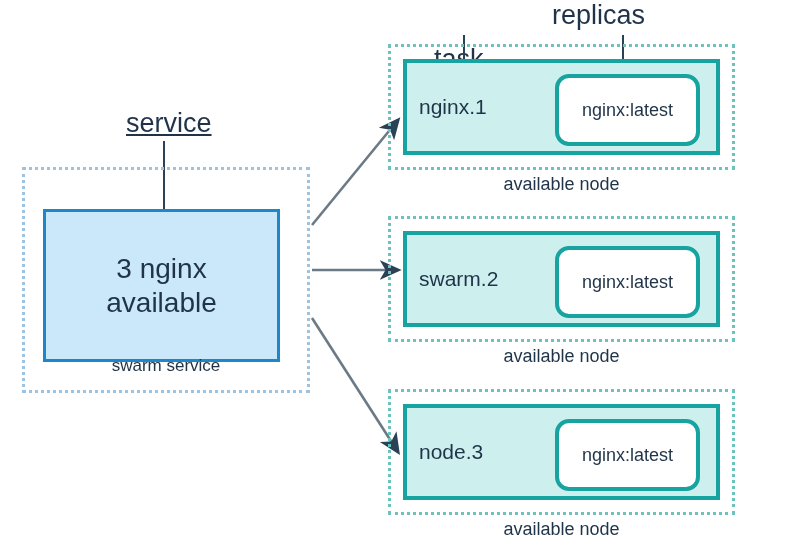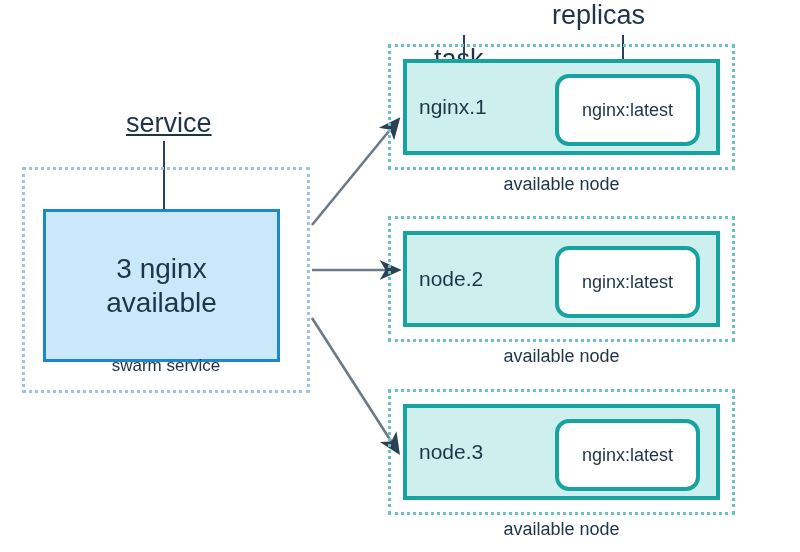--- a/index.html
+++ b/index.html
@@ -171,21 +171,21 @@
   <div class="node-box" style="top:59px;">
     <span class="task-label">nginx.1</span>
     <div class="container-box">
       <span class="container-label">nginx:latest</span>
     </div>
   </div>
   <div class="node-caption" style="top:174px;">available node</div>
 
   <div class="node-zone" style="top:216px;"></div>
   <div class="node-box" style="top:231px;">
-    <span class="task-label">node.2</span>
+    <span class="task-label">swarm.2</span>
     <div class="container-box">
       <span class="container-label">nginx:latest</span>
     </div>
   </div>
   <div class="node-caption" style="top:346px;">available node</div>
 
   <div class="node-zone" style="top:389px;"></div>
   <div class="node-box" style="top:404px;">
     <span class="task-label">node.3</span>
     <div class="container-box">

